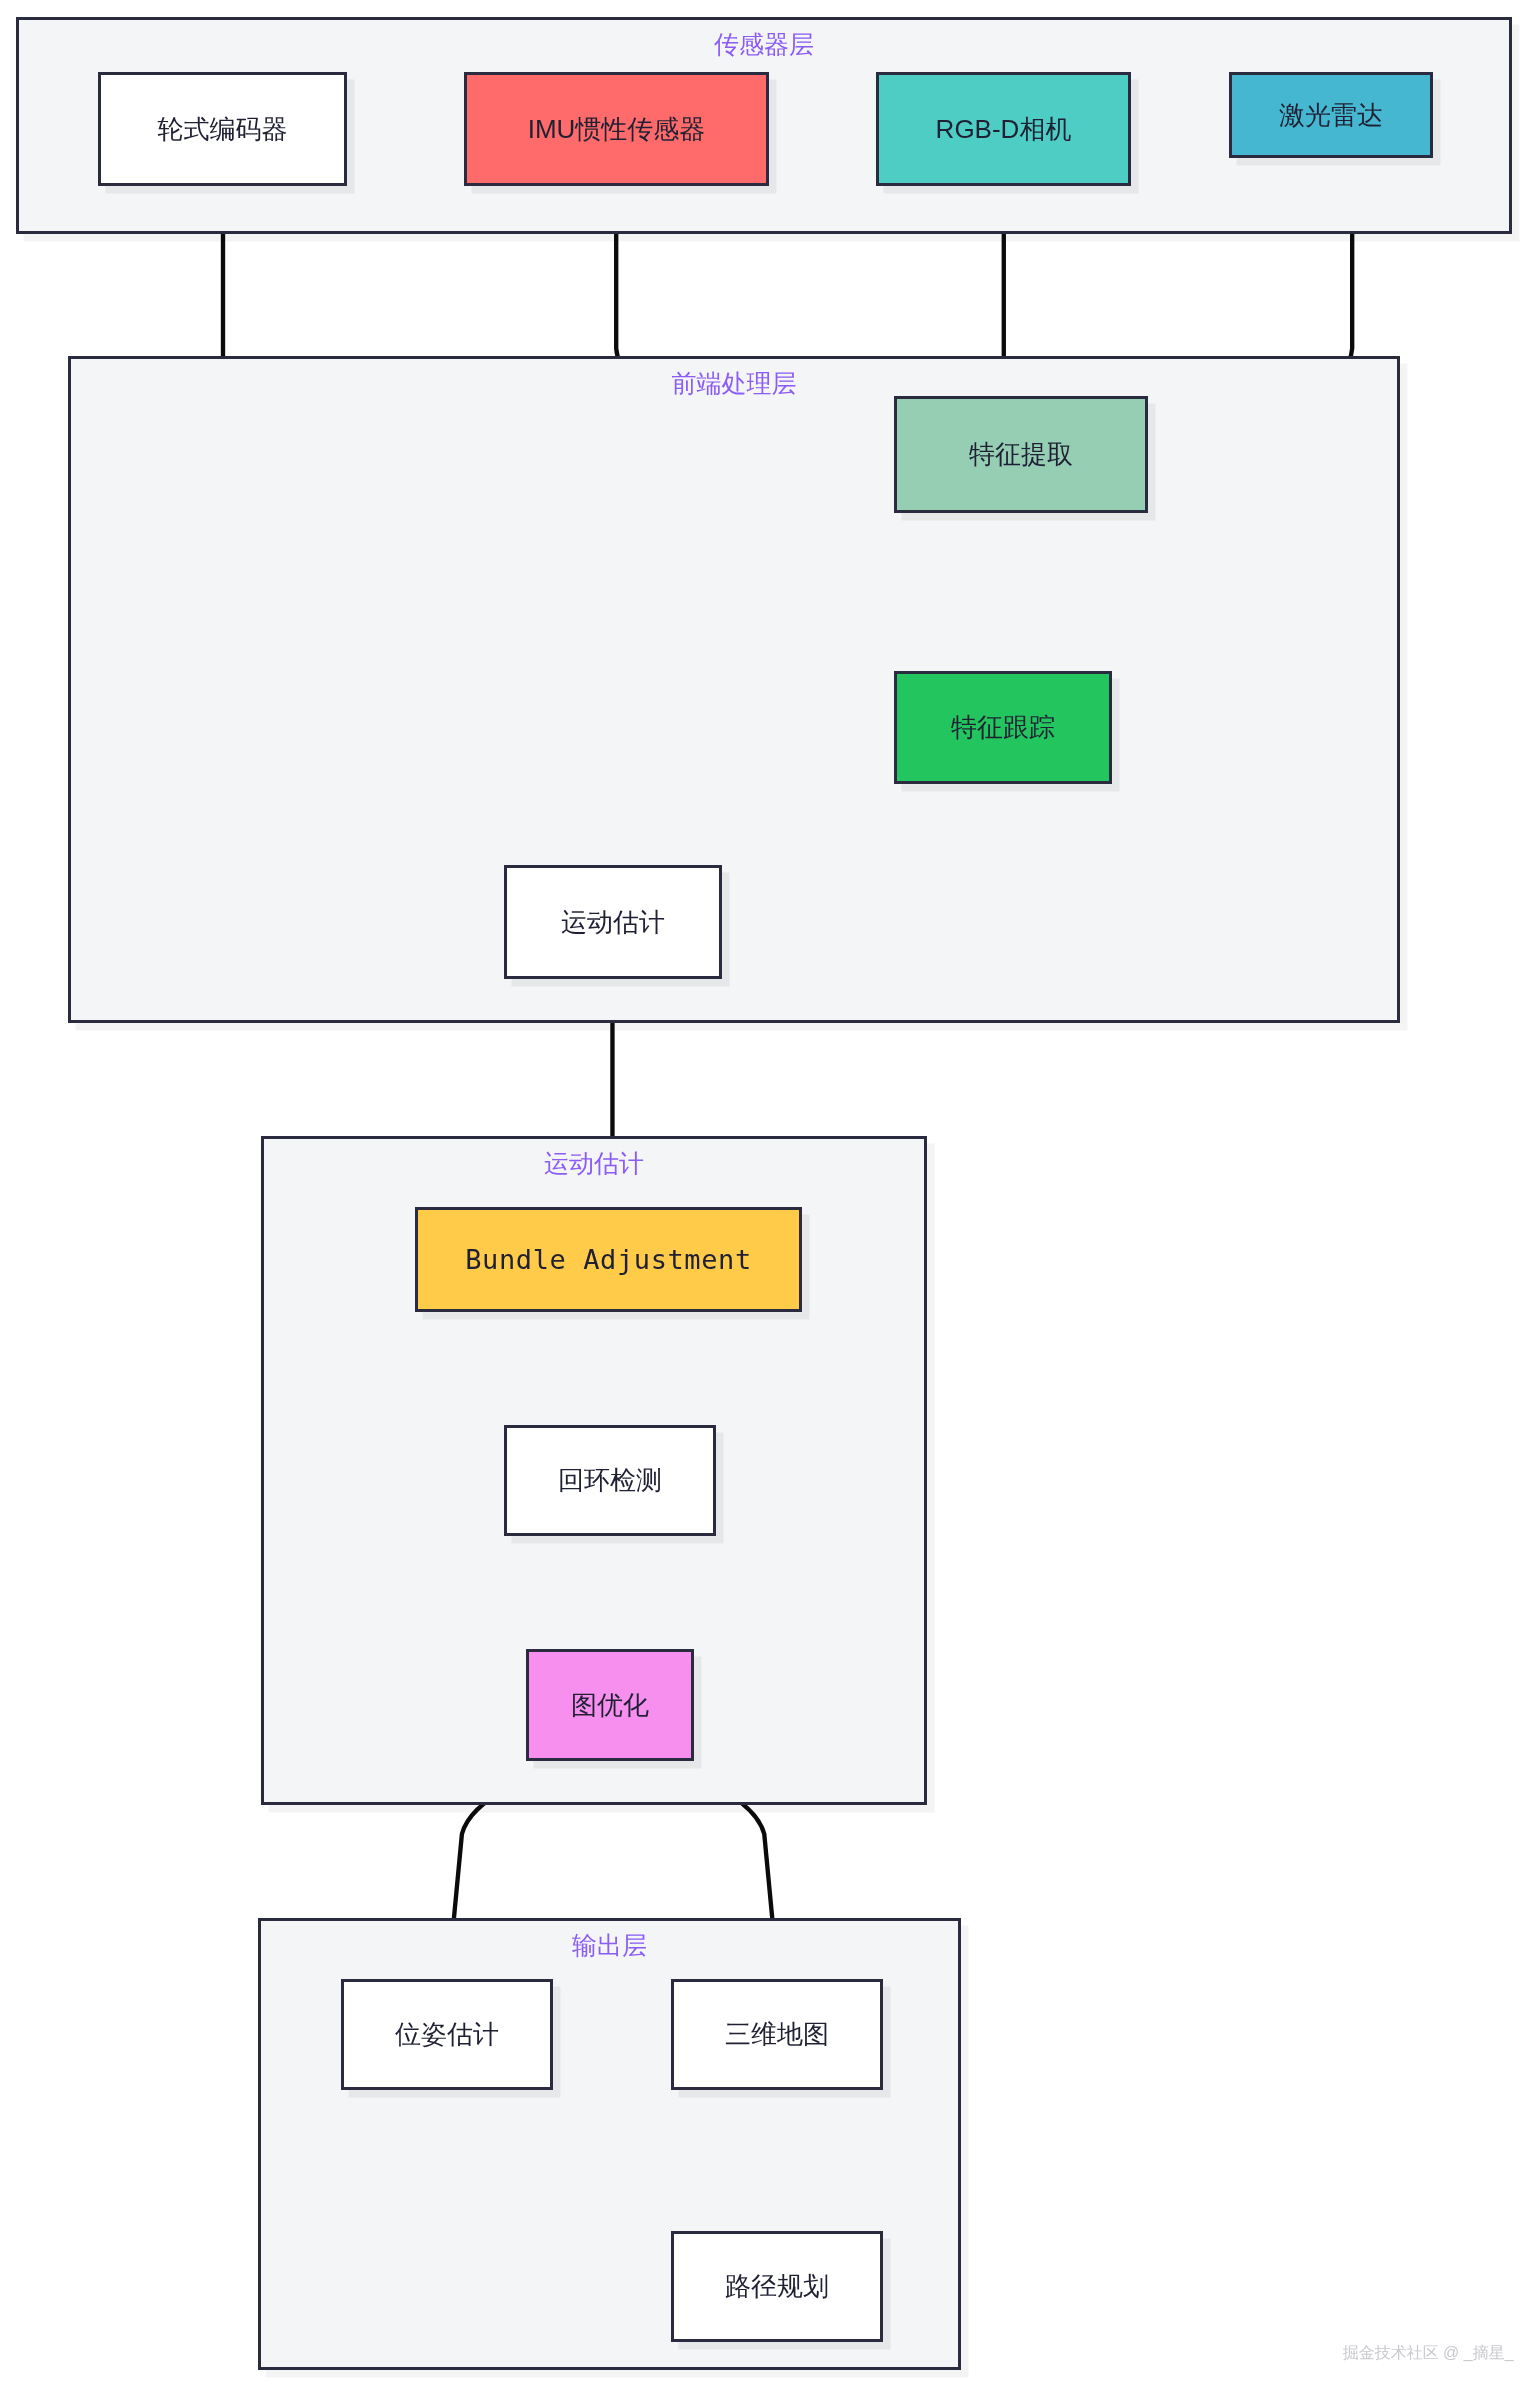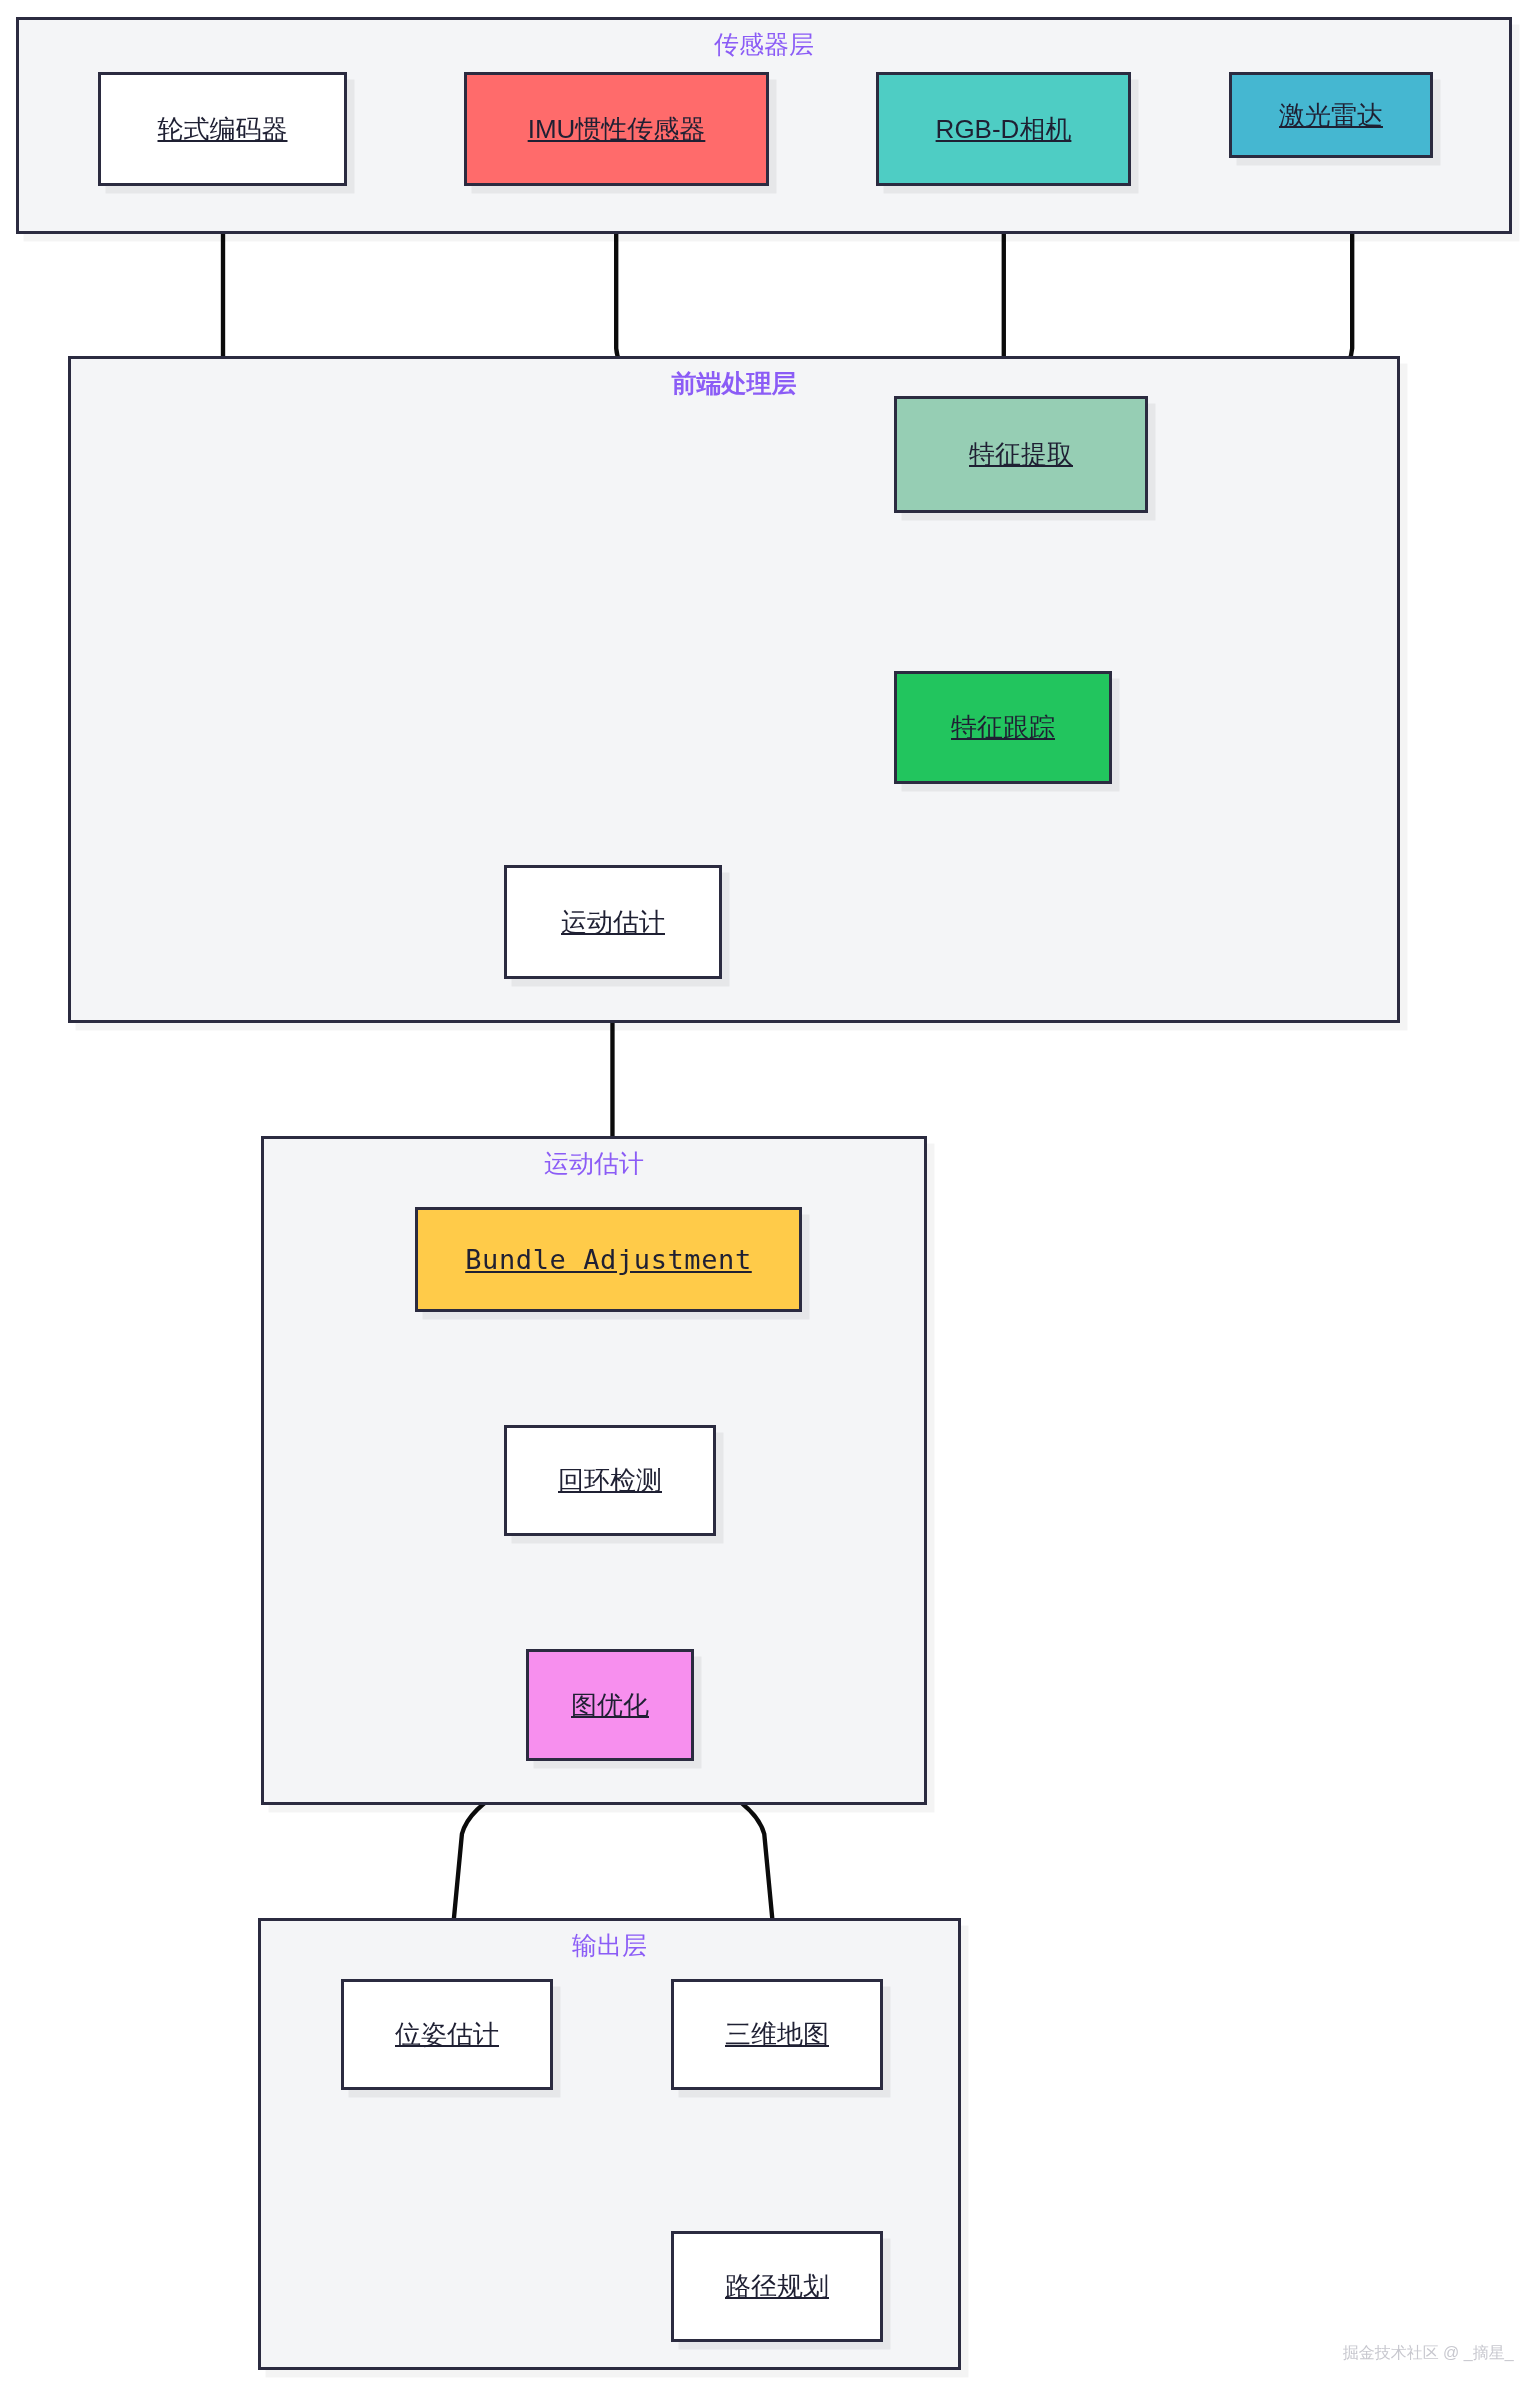--- a/index.html
+++ b/index.html
@@ -51,21 +51,20 @@
     background: #ffffff;
     display: flex;
     align-items: center;
     justify-content: center;
     text-align: center;
     color: #1f2033;
     font-size: 26px;
     line-height: 1.25;
     box-shadow: 7.5px 7.5px 0 0 rgba(0,0,0,0.055);
     z-index: 3;
-    text-decoration: underline;
   }
   .node.mono {
     font-family: "DejaVu Sans Mono", "Liberation Mono", monospace;
     font-size: 27px;
     letter-spacing: 0.6px;
   }
   .watermark {
     position: absolute;
     right: 22.4px;
     bottom: 25px;
@@ -127,21 +126,21 @@
   </div>
 
   <div class="node" style="left:876px; top:72px; width:255px; height:114px; background:#4ecdc4;">
     <span>RGB-D相机</span>
   </div>
 
   <div class="node" style="left:1229px; top:72px; width:204px; height:86px; background:#45b7d1;">
     <span>激光雷达</span>
   </div>
 
-  <div class="cluster" style="left:68px; top:356px; width:1332px; height:667px;font-weight:bold;">
+  <div class="cluster" style="left:68px; top:356px; width:1332px; height:667px;">
     <div class="cluster-title">前端处理层</div>
   </div>
 
   <div class="node" style="left:894px; top:396px; width:254px; height:117px; background:#96ceb4;">
     <span>特征提取</span>
   </div>
 
   <div class="node" style="left:894px; top:671px; width:218px; height:113px; background:#22c55e;">
     <span>特征跟踪</span>
   </div>

